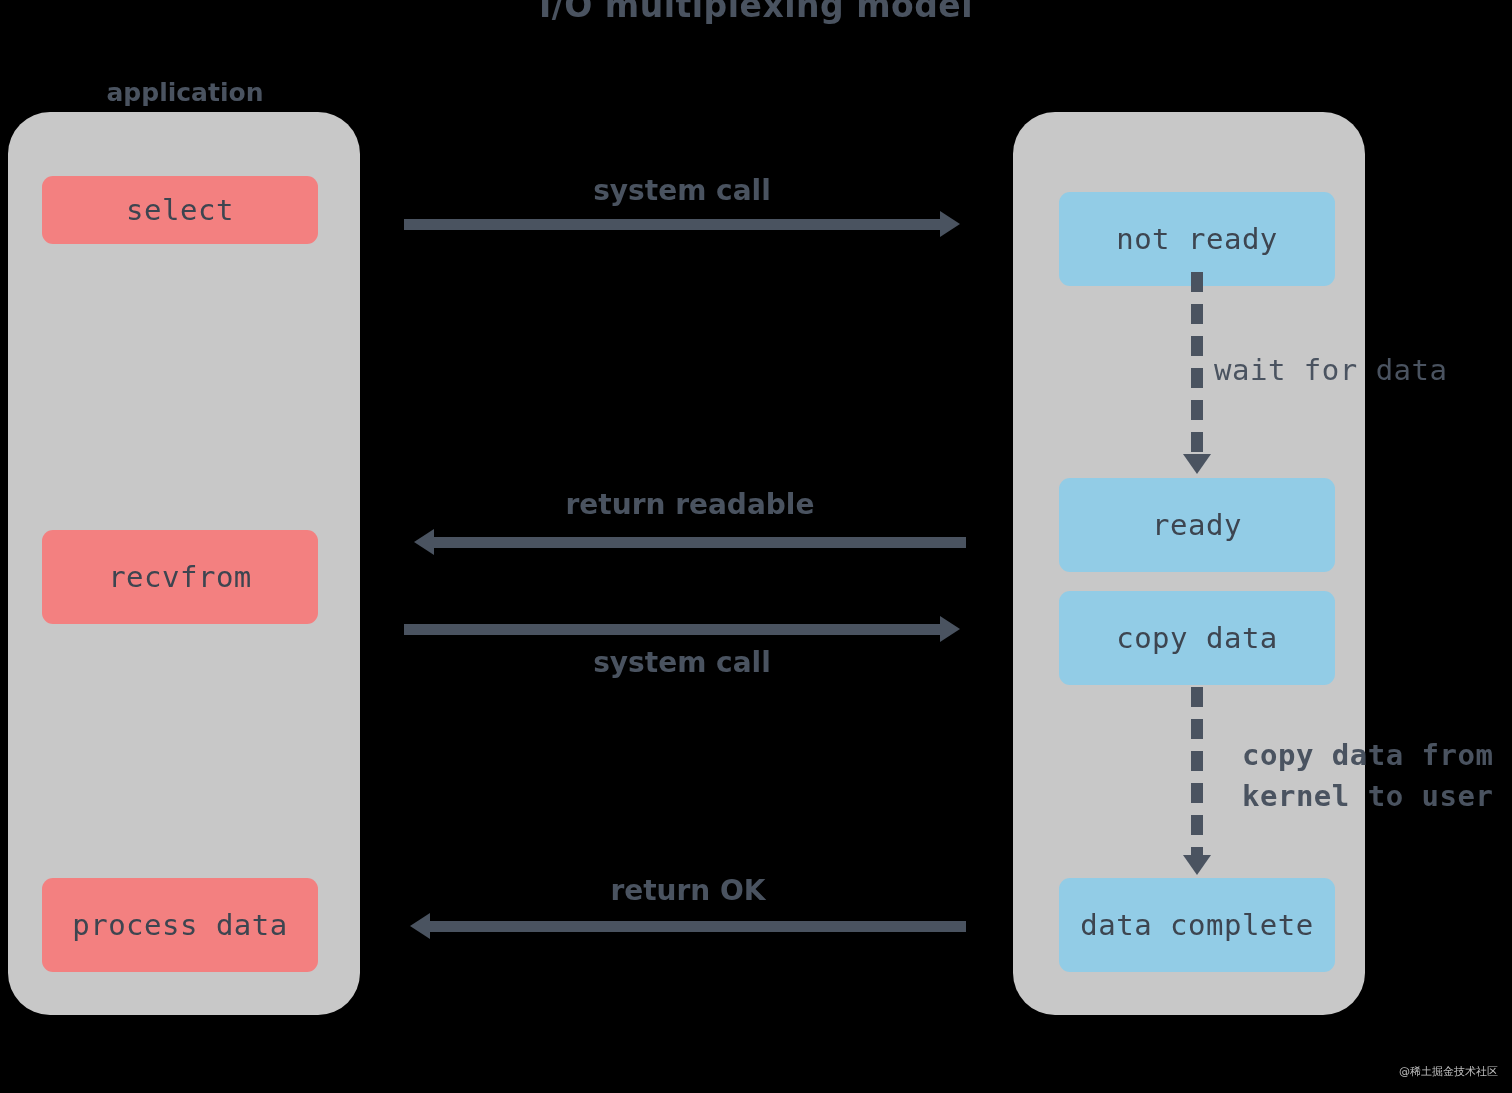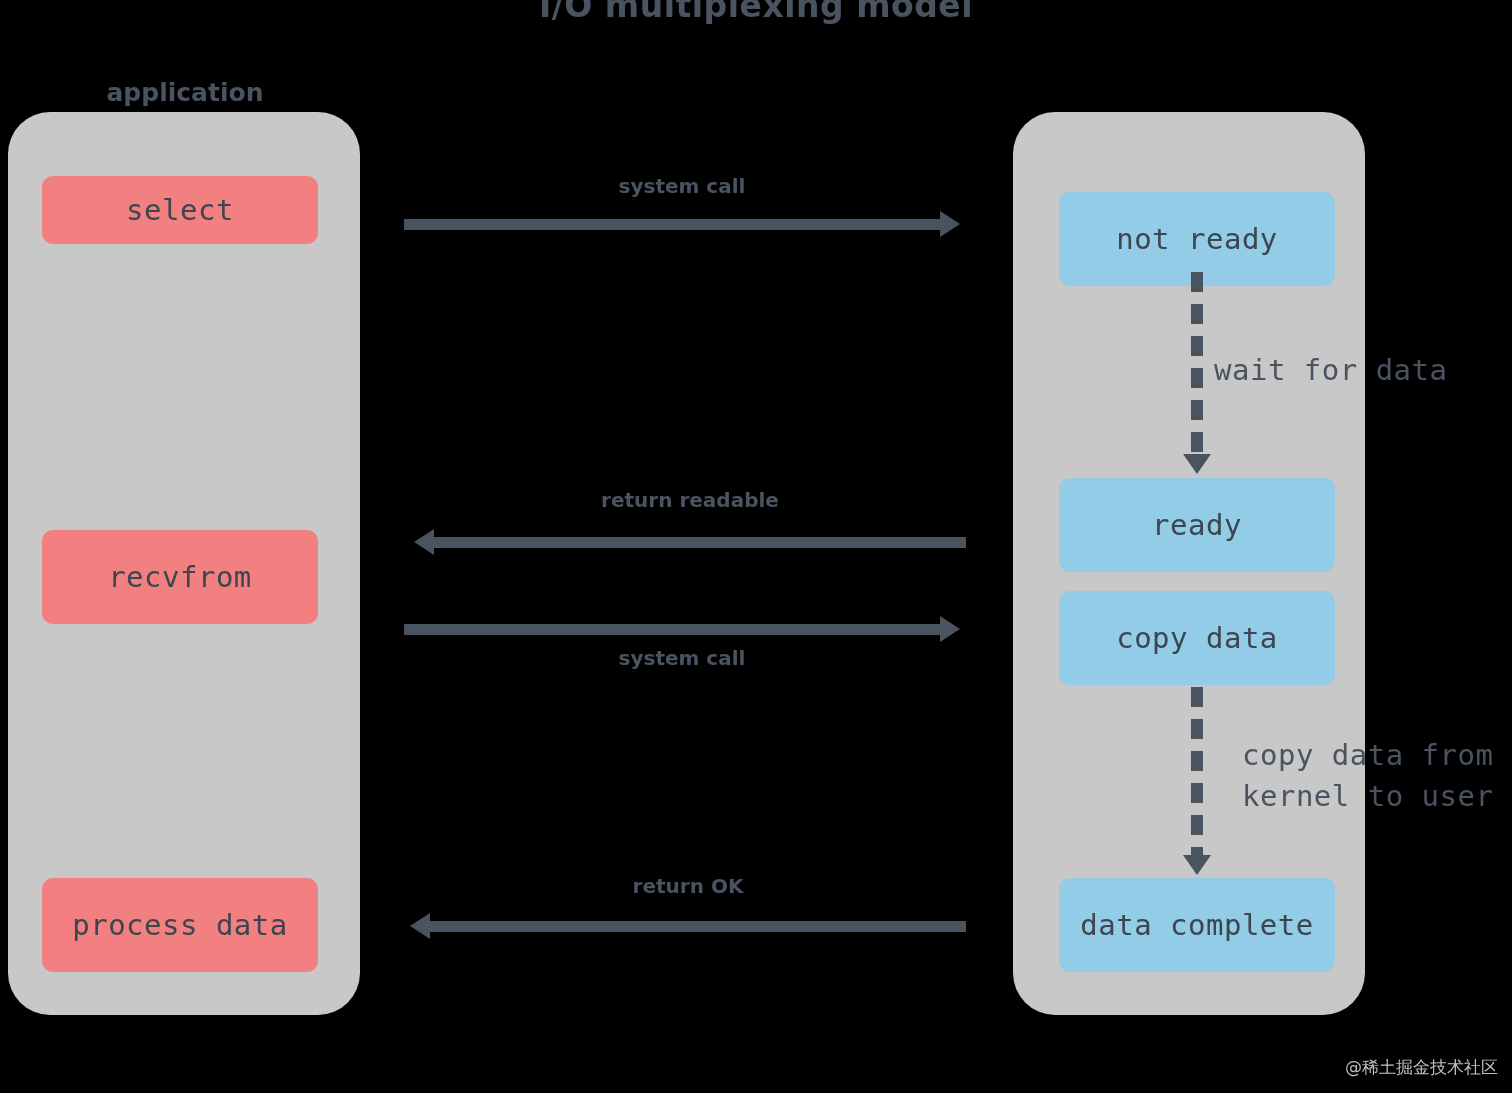--- a/index.html
+++ b/index.html
@@ -122,21 +122,21 @@
   .arrow-syscall-2 .shaft { left: 0; right: 18px; }
 
   .arrow-return-ok { left: 410px; top: 921px; width: 556px; }
   .arrow-return-ok .shaft { left: 18px; right: 0; }
 
   
   .arrow-label {
     position: absolute;
     font-family: "DejaVu Sans", "Liberation Sans", sans-serif;
     font-weight: bold;
-    font-size: 20px;
+    font-size: 28px;
     color: #4a5360;
     text-align: center;
     white-space: nowrap;
   }
   .label-syscall-1       { left: 404px; top: 174px; width: 556px; }
   .label-return-readable { left: 414px; top: 488px; width: 552px; }
   .label-syscall-2       { left: 404px; top: 646px; width: 556px; }
   .label-return-ok       { left: 410px; top: 874px; width: 556px; }
 
   
@@ -177,29 +177,29 @@
   .kernel-label {
     position: absolute;
     font-family: "DejaVu Sans Mono", "Liberation Mono", monospace;
     font-size: 29px;
     color: #4a5360;
     letter-spacing: 0.5px;
     white-space: nowrap;
     line-height: 1.42;
   }
   .label-wait-for-data { left: 1214px; top: 350px; }
-  .label-copy-from     { left: 1242px; top: 735px; text-align: right; }
+  .label-copy-from     { left: 1242px; top: 735px; text-align: right; font-weight: bold; }
 
   
   .watermark {
     position: absolute;
     right: 14px;
     bottom: 14px;
     font-family: "DejaVu Sans", "Liberation Sans", sans-serif;
-    font-size: 17px;
+    font-size: 11px;
     color: #cfcfcf;
     opacity: 0.92;
     white-space: nowrap;
   }
 </style>
 </head>
 <body>
 
 <div id="stage">
 

